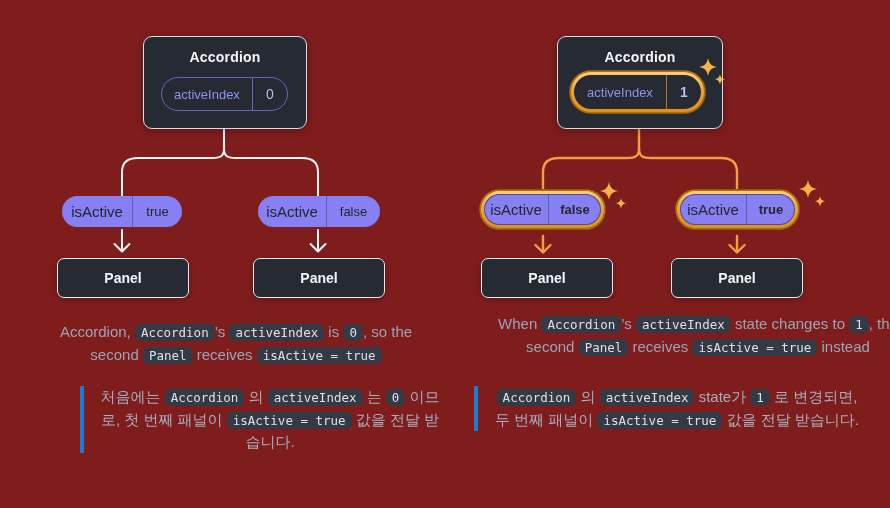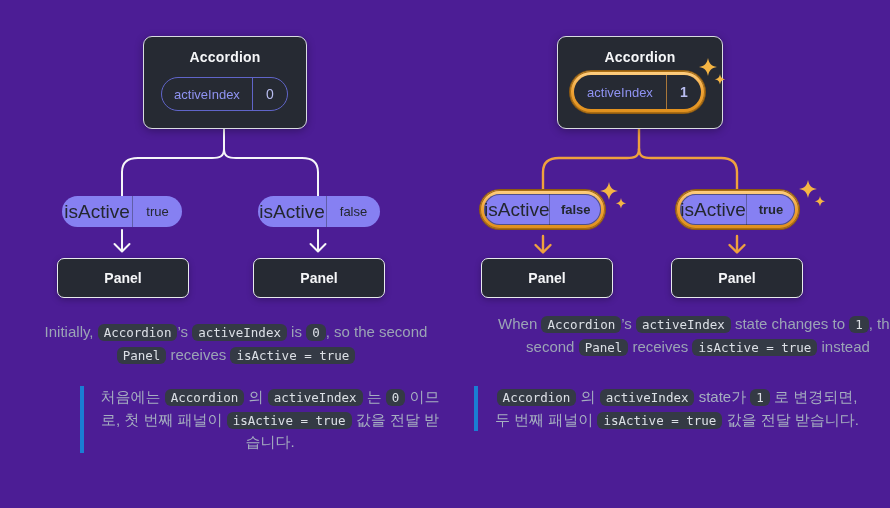--- a/index.html
+++ b/index.html
@@ -1,17 +1,17 @@
 <!DOCTYPE html>
 <html><head>
 <meta charset="utf-8">
 <style>
   html,body{margin:0;padding:0;background:#20232a;}
   .canvas{
-    position:relative;width:890px;height:508px;background:#4c1d95;overflow:hidden;
+    position:relative;width:890px;height:508px;background:#7f1d1d;overflow:hidden;
     font-family:"Liberation Sans","DejaVu Sans",sans-serif;
   }
   .lines{position:absolute;left:0;top:0;width:890px;height:508px;}
   
   .comp-box{
     position:absolute;background:#262a33;border:1px solid #d9dce1;border-radius:9px;
     box-shadow:0 2px 8px rgba(0,0,0,.3);
   }
   .comp-title{
     position:absolute;left:0;right:0;top:12px;text-align:center;
@@ -36,21 +36,21 @@
   }
   .ring .prop-pill{position:relative;border:none;background:#262a33;}
   .ring .prop-pill .sep{background:rgba(239,161,62,.65);}
   
   .flag-pill{
     position:absolute;display:flex;align-items:stretch;height:31px;
     background:#8680f2;border-radius:999px;box-sizing:border-box;overflow:hidden;
   }
   .ring .flag-pill{position:relative;box-shadow:inset 0 0 0 1px rgba(35,39,47,.55);}
   .flag-pill .lbl{flex:1;display:flex;align-items:center;justify-content:center;
-    color:#23272f;font-size:19px;}
+    color:#23272f;font-size:15px;}
   .flag-pill .sep{width:1px;background:rgba(35,39,47,.38);}
   .flag-pill .val{display:flex;align-items:center;justify-content:center;
     color:#23272f;font-size:13px;}
   
   .panel{
     position:absolute;width:130px;height:38px;background:#262a33;
     border:1px solid #e8eaee;border-radius:7px;display:flex;align-items:center;justify-content:center;
     color:#f5f6f8;font-size:14px;font-weight:600;box-shadow:0 2px 6px rgba(0,0,0,.25);
   }
   .sparkle{position:absolute;}
@@ -109,21 +109,21 @@
     <div class="val" style="width:53px;">false</div>
   </div>
 
   <div class="panel" style="left:57px;top:258px;">
     <span>Panel</span>
   </div>
   <div class="panel" style="left:253px;top:258px;">
     <span>Panel</span>
   </div>
 
-  <div class="cap" style="left:40px;top:321px;width:392px;"><span>Initially, </span><code class="chip">Accordion</code><span>’s </span><code class="chip">activeIndex</code><span> is </span><code class="chip">0</code><span>, so the second </span><code class="chip">Panel</code><span> receives </span><code class="chip">isActive = true</code></div>
+  <div class="cap" style="left:40px;top:321px;width:392px;"><span>Accordion, </span><code class="chip">Accordion</code><span>’s </span><code class="chip">activeIndex</code><span> is </span><code class="chip">0</code><span>, so the second </span><code class="chip">Panel</code><span> receives </span><code class="chip">isActive = true</code></div>
   <div class="cap ko" style="left:80px;top:386px;width:352px;"><span>처음에는 </span><code class="chip">Accordion</code><span> 의 </span><code class="chip">activeIndex</code><span> 는 </span><code class="chip">0</code><span> 이므로, 첫 번째 패널이 </span><code class="chip">isActive = true</code><span> 값을 전달 받습니다.</span></div>
 
   <div class="comp-box" style="left:557px;top:36px;width:164px;height:91px;">
     <div class="comp-title">Accordion</div>
     <div class="ring" style="left:12px;top:34px;">
       <div class="prop-pill">
         <div class="lbl">activeIndex</div>
         <div class="sep"></div>
         <div class="val bold">1</div>
       </div>

